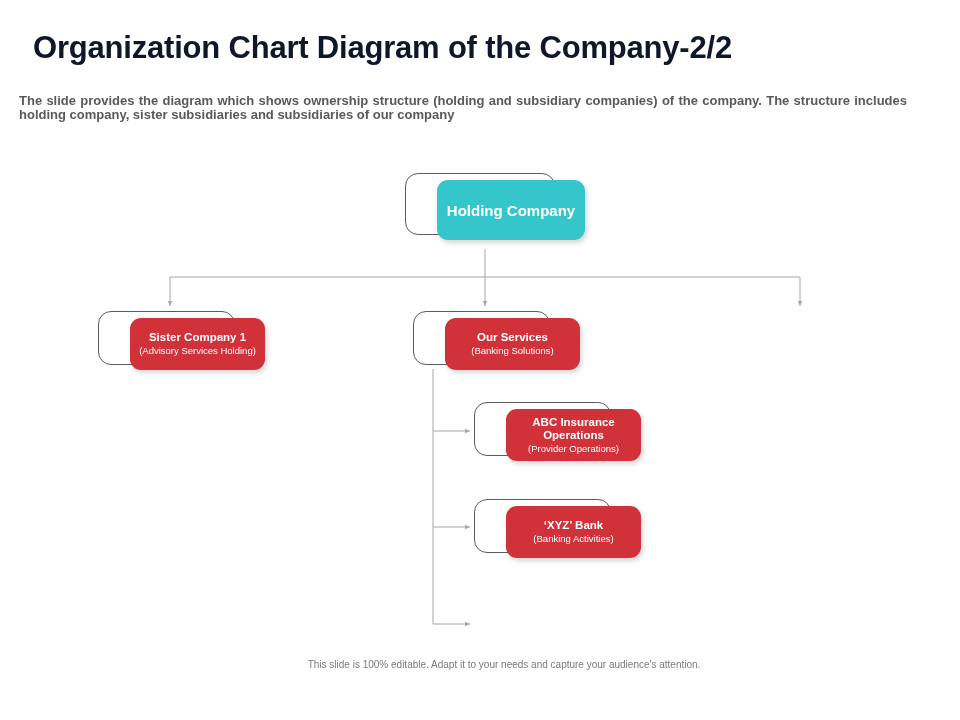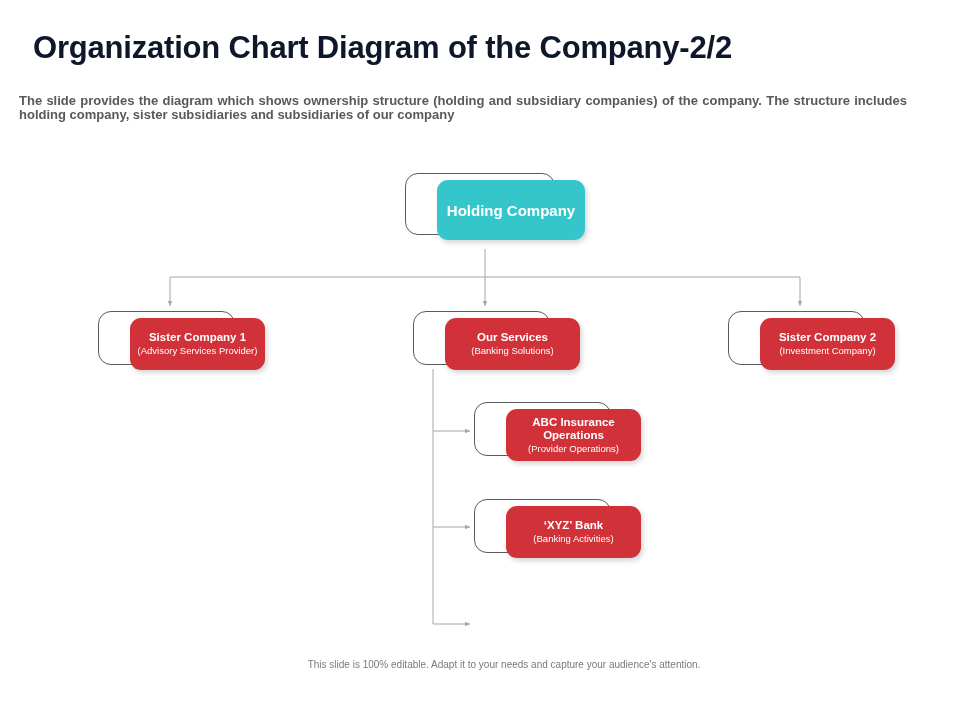--- a/index.html
+++ b/index.html
@@ -156,39 +156,32 @@
     <div class="outline"></div>
     <div class="card">
       <div class="title">Holding Company</div>
     </div>
   </div>
 
   <div class="node red" id="node-sister-company-1" style="left:98px; top:311px; width:135px; height:52px;text-decoration:underline;">
     <div class="outline"></div>
     <div class="card">
       <div class="title">Sister Company 1</div>
-      <div class="subtitle">(Advisory Services Provider)</div>
+      <div class="subtitle">(Advisory Services Holding)</div>
     </div>
   </div>
 
   <div class="node red" id="node-our-company" style="left:413px; top:311px; width:135px; height:52px;">
     <div class="outline"></div>
     <div class="card">
       <div class="title">Our Services</div>
       <div class="subtitle">(Banking Solutions)</div>
     </div>
   </div>
 
-  <div class="node red" id="node-sister-company-2" style="left:728px; top:311px; width:135px; height:52px;">
-    <div class="outline"></div>
-    <div class="card">
-      <div class="title">Sister Company 2</div>
-      <div class="subtitle">(Investment Company)</div>
-    </div>
-  </div>
 
   <div class="node red" id="node-abc-insurance-corporation" style="left:474px; top:402px; width:135px; height:52px;">
     <div class="outline"></div>
     <div class="card">
       <div class="title">ABC Insurance</div>
       <div class="title">Operations</div>
       <div class="subtitle">(Provider Operations)</div>
     </div>
   </div>
 

